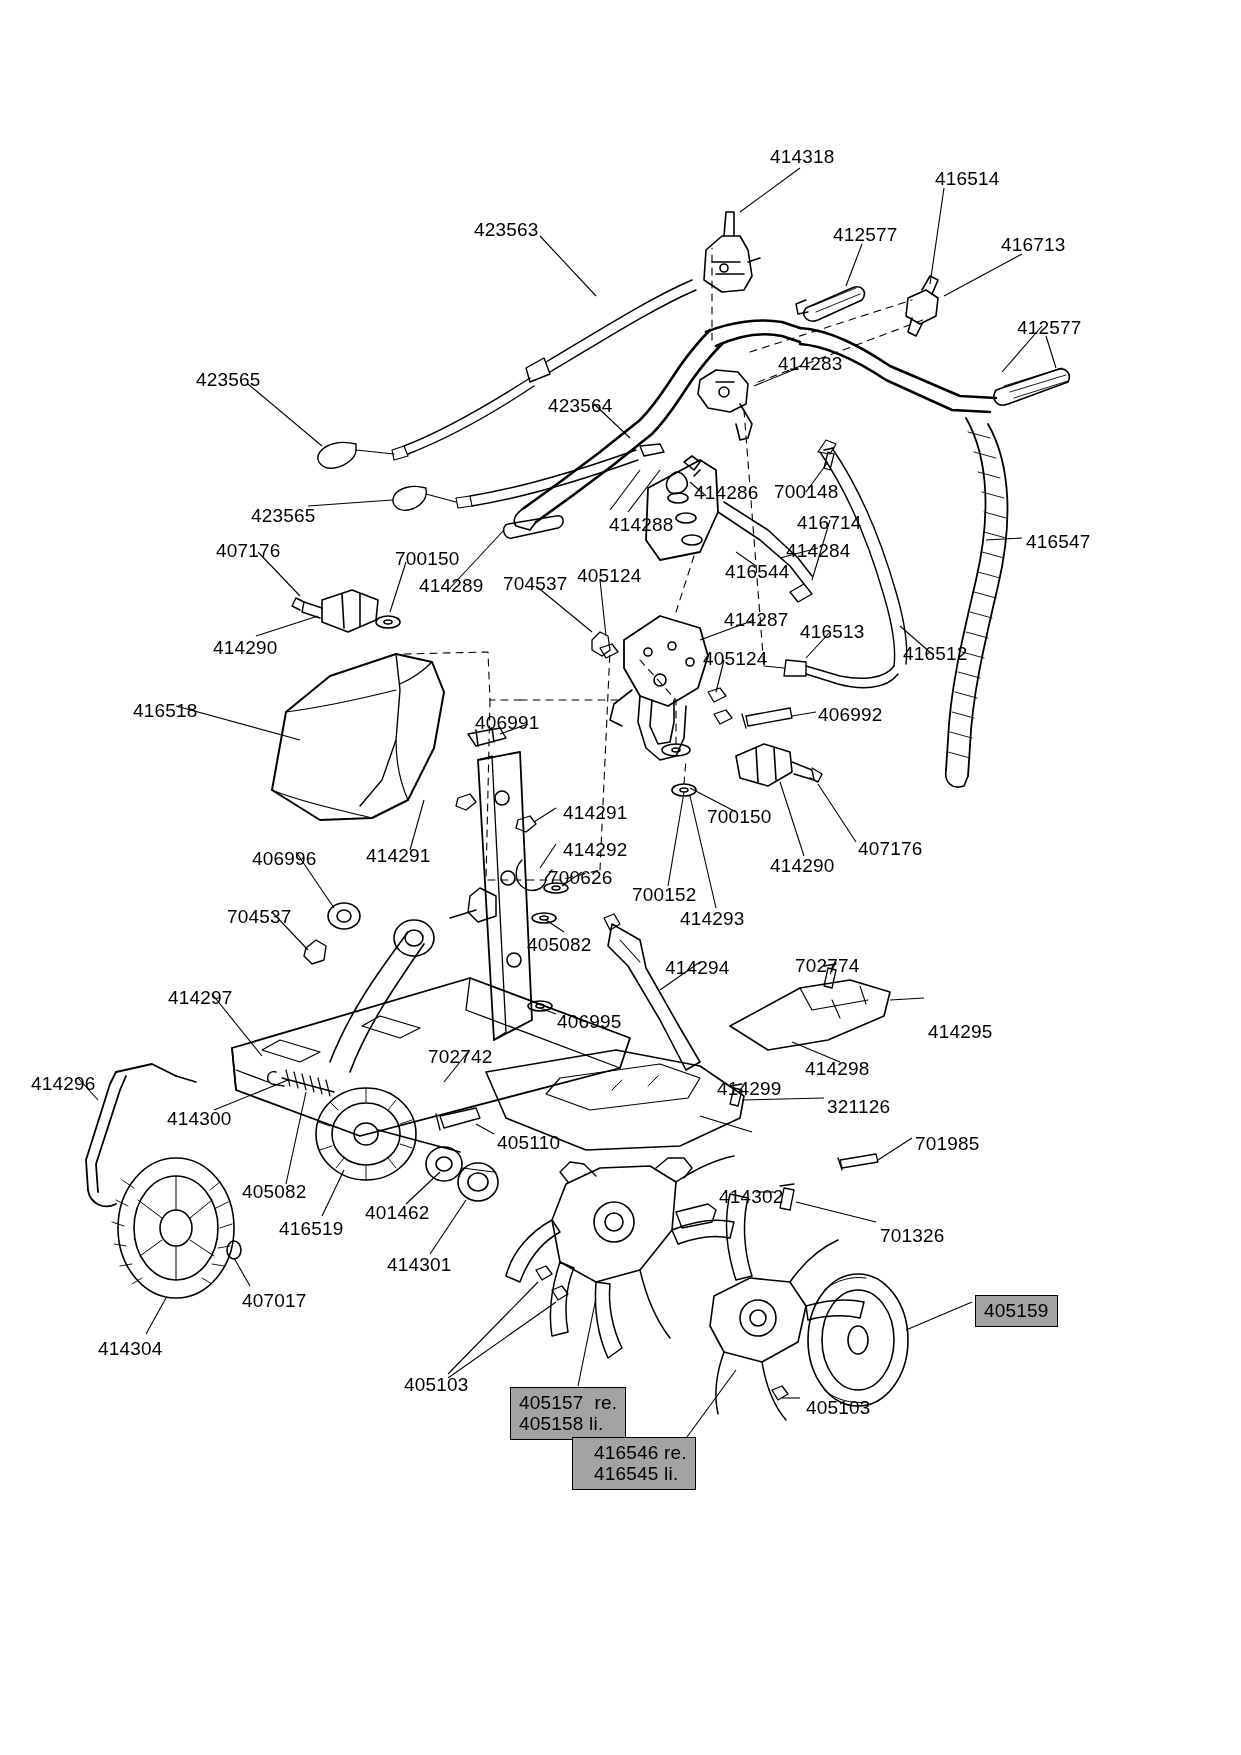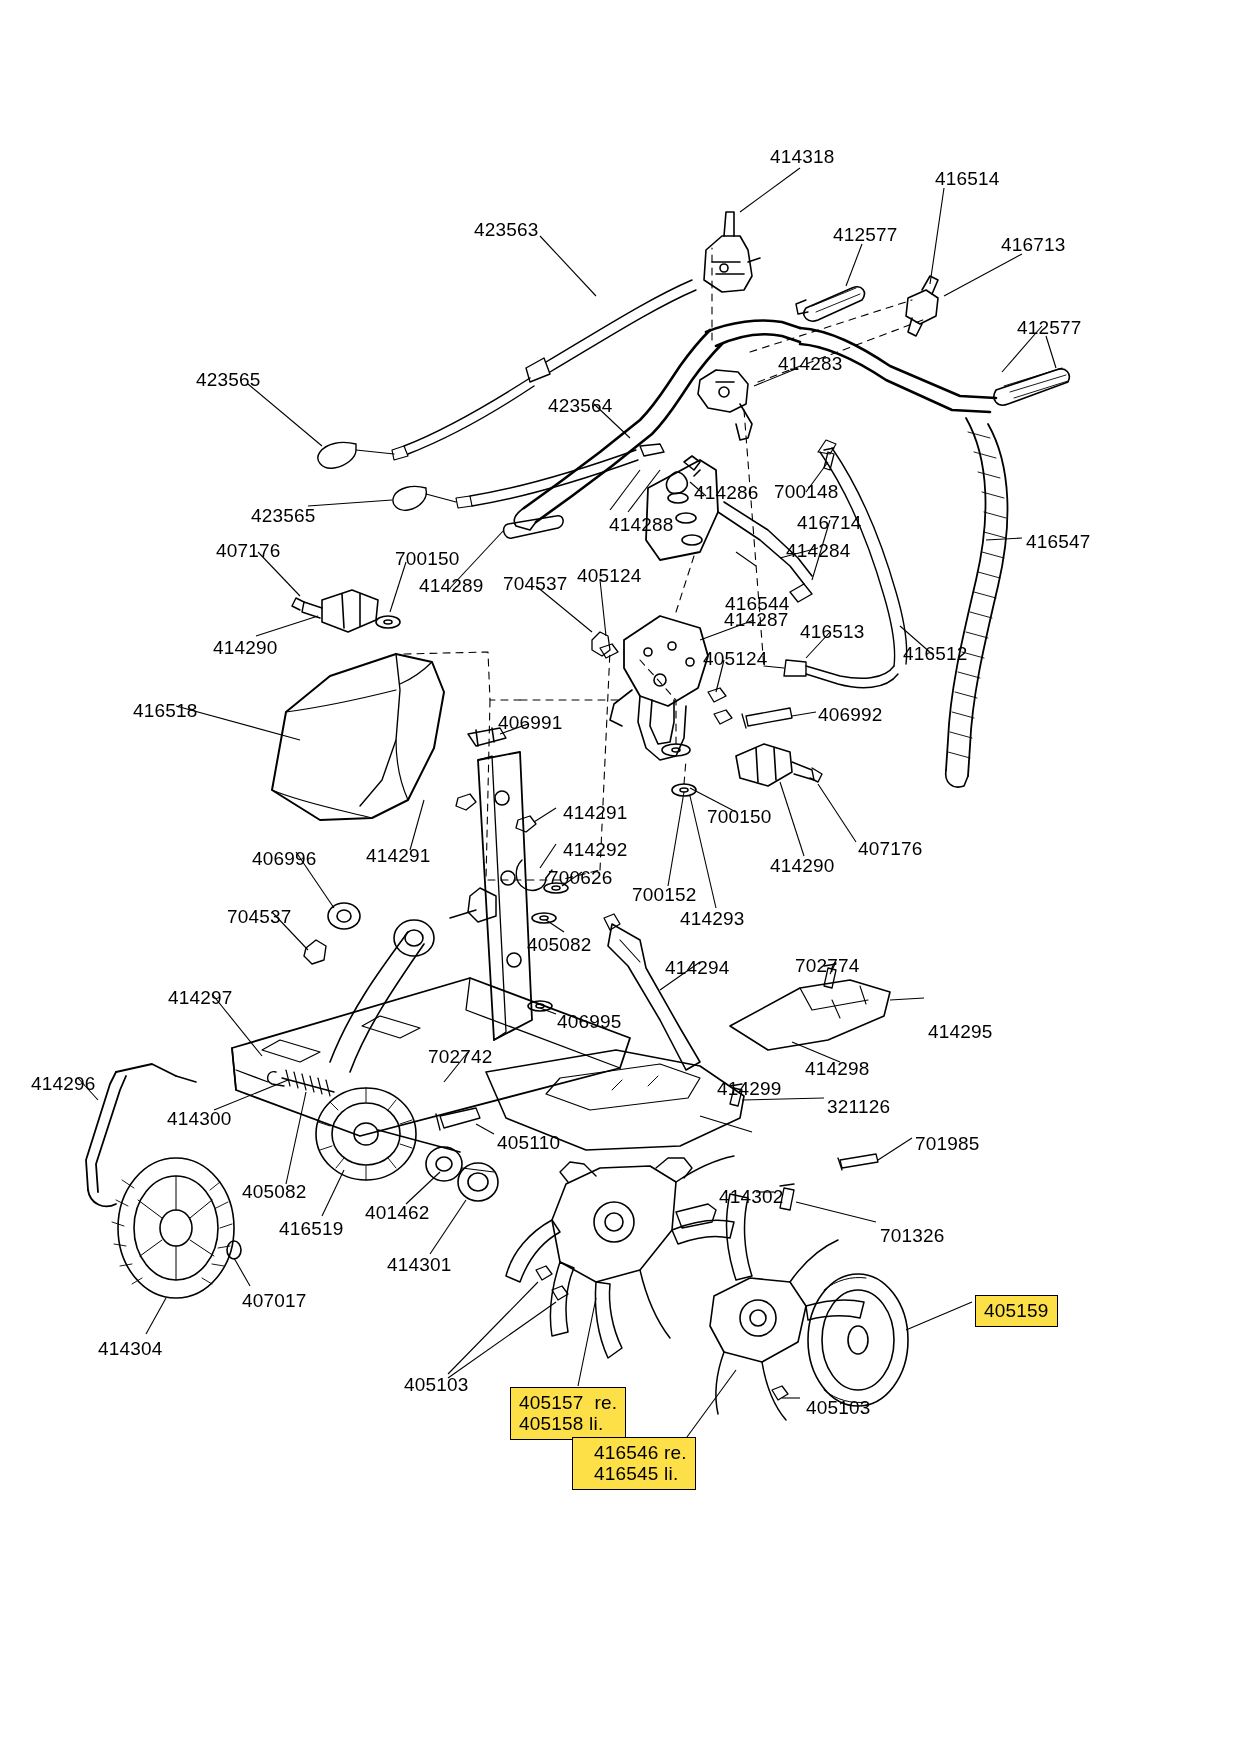--- a/index.html
+++ b/index.html
@@ -29,21 +29,21 @@
     font-family: "Liberation Sans", sans-serif;
     font-size: 19px;
     color: #000000;
     white-space: pre;
     letter-spacing: 0.2px;
     line-height: 22px;
   }
   .lbl.boxed {
     border: 1.4px solid #000;
     padding: 4px 8px 5px 8px;
-    background: #fde047;
+    background: #a3a3a3;
     line-height: 21px;
   }
 </style>
 </head>
 <body>
 
 <div id="sheet">
 
   <svg id="artwork" viewBox="0 0 1241 1755" xmlns="http://www.w3.org/2000/svg">
     <g fill="none" stroke="#000" stroke-width="1.6" stroke-linejoin="round" stroke-linecap="round">
@@ -463,34 +463,34 @@
       <div class="lbl" style="left: 778px; top: 353px;">414283</div>
       <div class="lbl" style="left: 548px; top: 395px;">423564</div>
       <div class="lbl" style="left: 196px; top: 369px;">423565</div>
       <div class="lbl" style="left: 251px; top: 505px;">423565</div>
       <div class="lbl" style="left: 694px; top: 482px;">414286</div>
       <div class="lbl" style="left: 774px; top: 481px;">700148</div>
       <div class="lbl" style="left: 609px; top: 514px;">414288</div>
       <div class="lbl" style="left: 797px; top: 512px;">416714</div>
       <div class="lbl" style="left: 786px; top: 540px;">414284</div>
       <div class="lbl" style="left: 1026px; top: 531px;">416547</div>
-      <div class="lbl" style="left: 725px; top: 561px; margin-top: 32px;">416544</div>
+      <div class="lbl" style="left: 725px; top: 561px;">416544</div>
       <div class="lbl" style="left: 216px; top: 540px;">407176</div>
       <div class="lbl" style="left: 395px; top: 548px;">700150</div>
       <div class="lbl" style="left: 577px; top: 565px;">405124</div>
       <div class="lbl" style="left: 503px; top: 573px;">704537</div>
       <div class="lbl" style="left: 419px; top: 575px;">414289</div>
       <div class="lbl" style="left: 213px; top: 637px;">414290</div>
       <div class="lbl" style="left: 724px; top: 609px;">414287</div>
       <div class="lbl" style="left: 800px; top: 621px;">416513</div>
       <div class="lbl" style="left: 703px; top: 648px;">405124</div>
       <div class="lbl" style="left: 903px; top: 643px;">416512</div>
       <div class="lbl" style="left: 818px; top: 704px;">406992</div>
       <div class="lbl" style="left: 133px; top: 700px;">416518</div>
-      <div class="lbl" style="left: 498px; top: 712px;">406991</div>
+      <div class="lbl" style="left: 475px; top: 712px;">406991</div>
       <div class="lbl" style="left: 563px; top: 802px;">414291</div>
       <div class="lbl" style="left: 707px; top: 806px;">700150</div>
       <div class="lbl" style="left: 858px; top: 838px;">407176</div>
       <div class="lbl" style="left: 563px; top: 839px;">414292</div>
       <div class="lbl" style="left: 770px; top: 855px;">414290</div>
       <div class="lbl" style="left: 252px; top: 848px;">406996</div>
       <div class="lbl" style="left: 366px; top: 845px;">414291</div>
       <div class="lbl" style="left: 548px; top: 867px;">700626</div>
       <div class="lbl" style="left: 632px; top: 884px;">700152</div>
       <div class="lbl" style="left: 680px; top: 908px;">414293</div>

